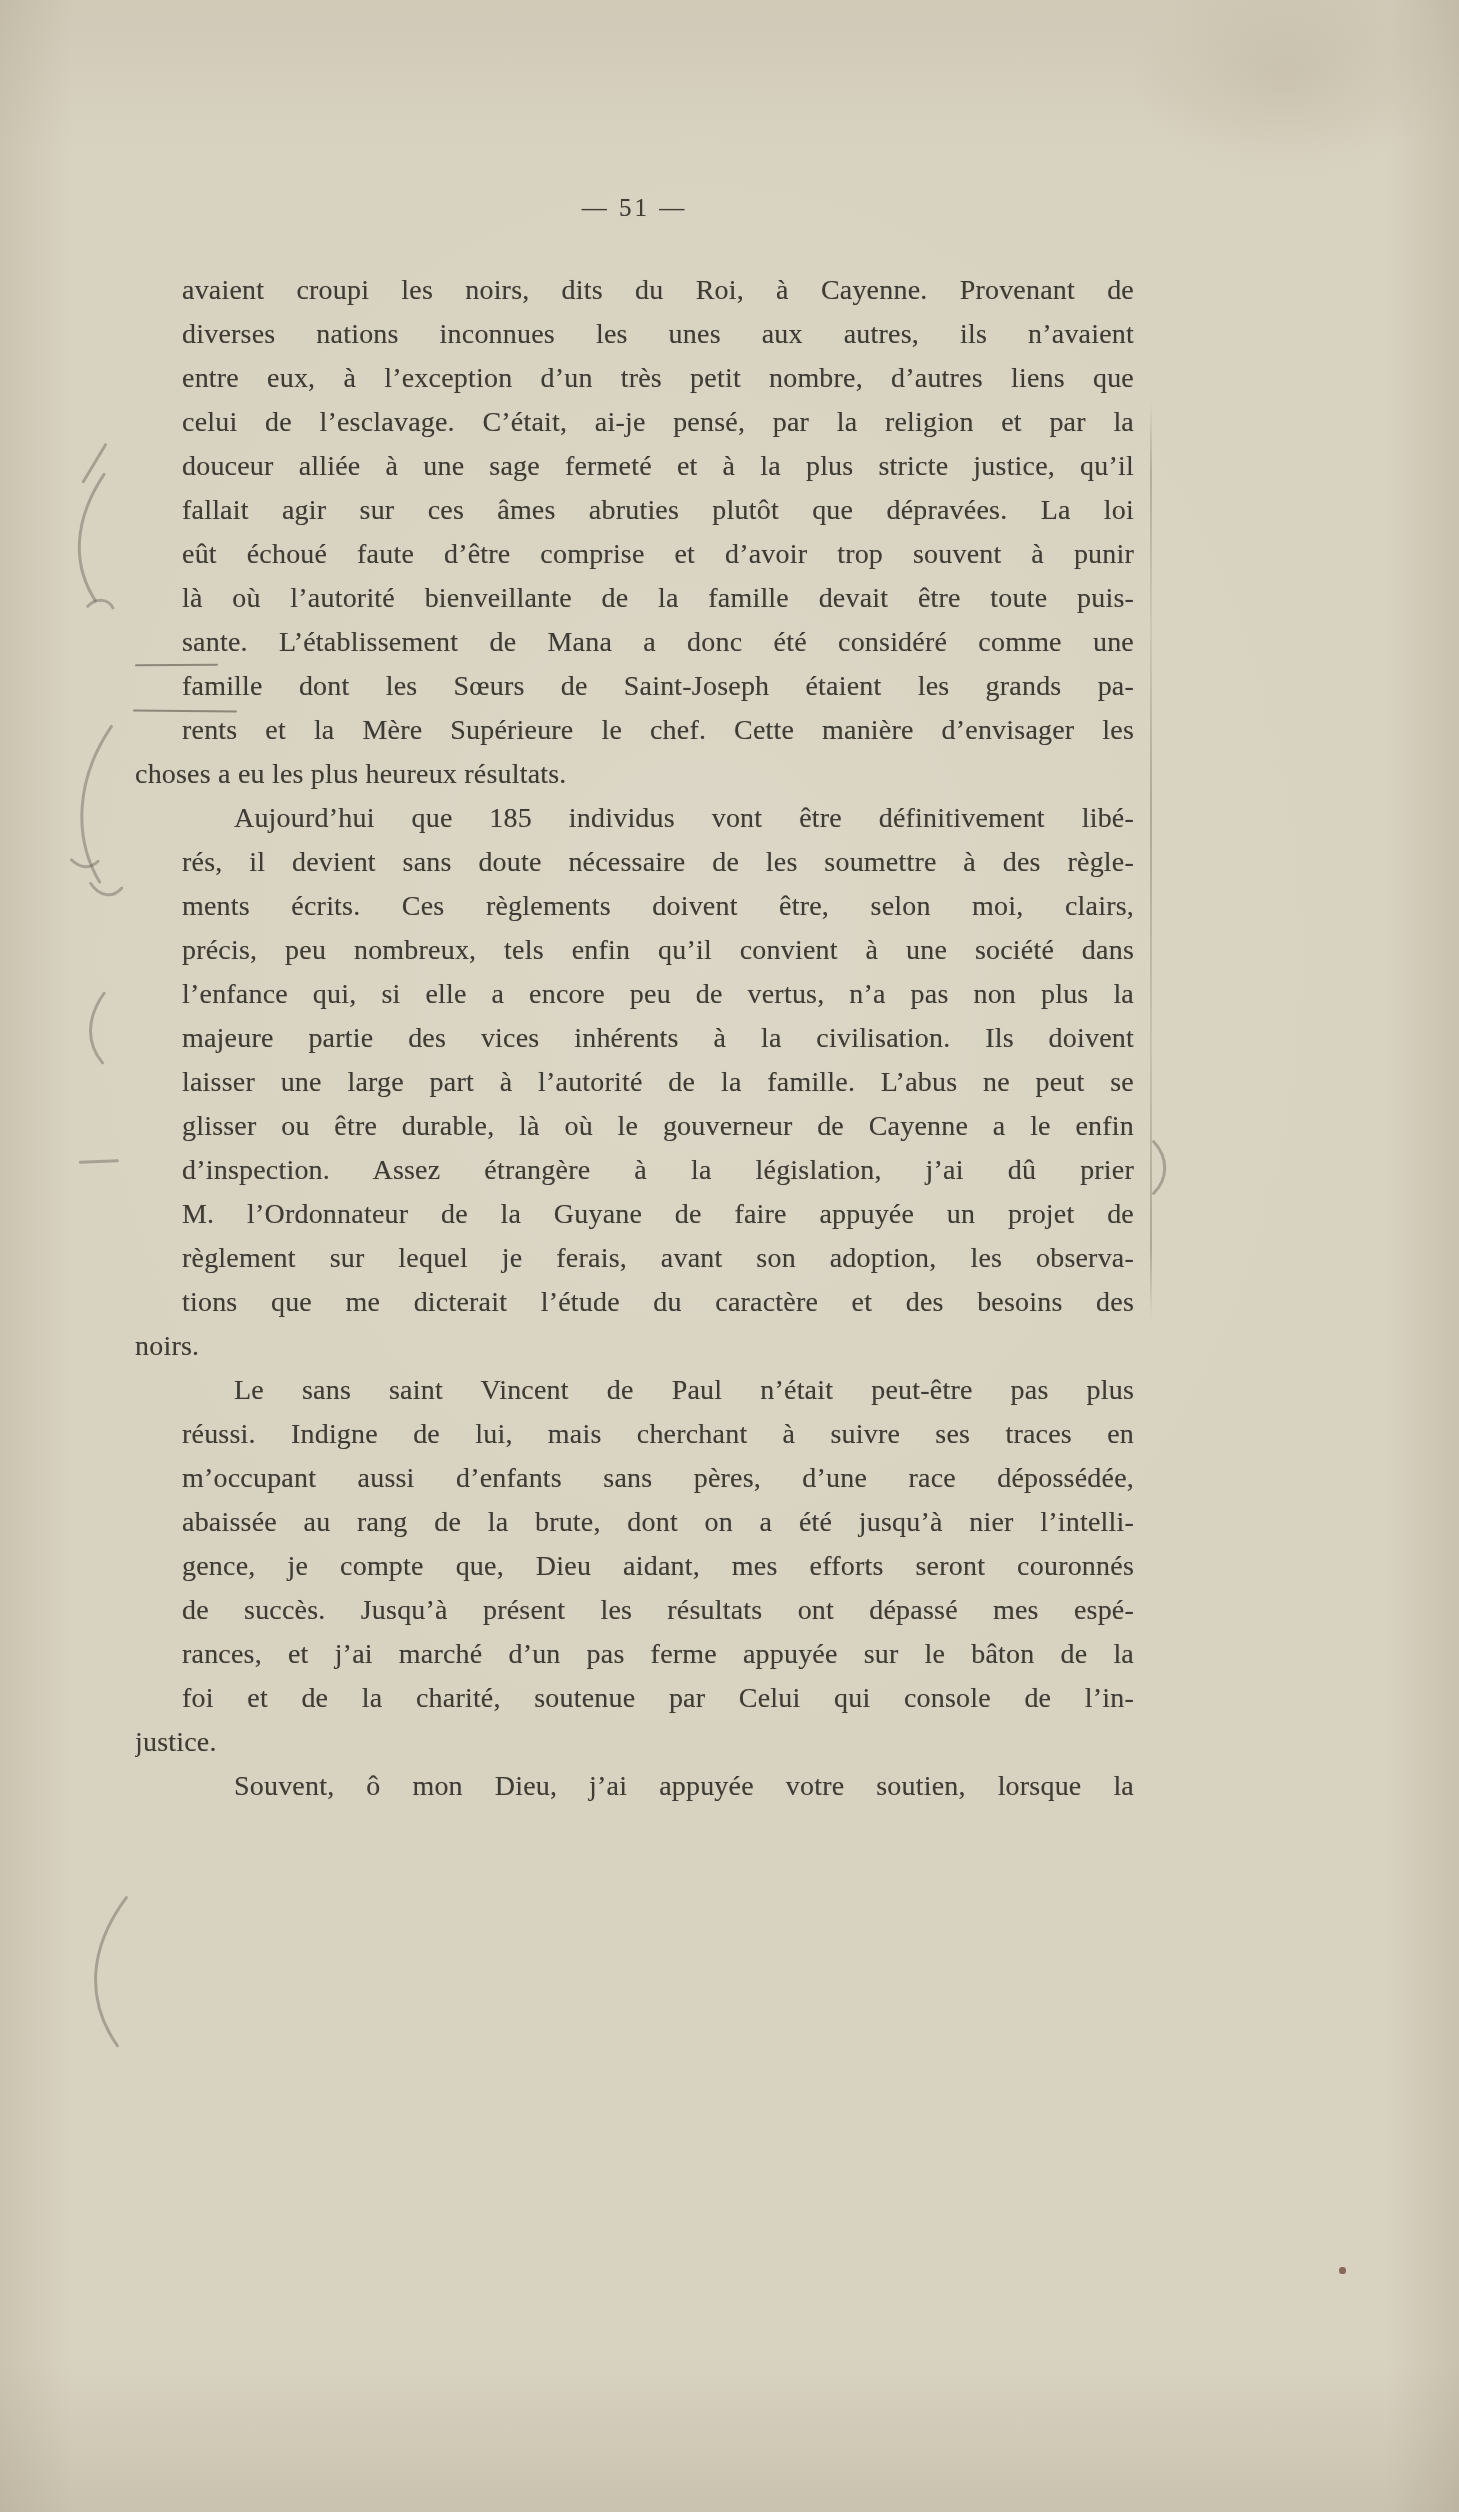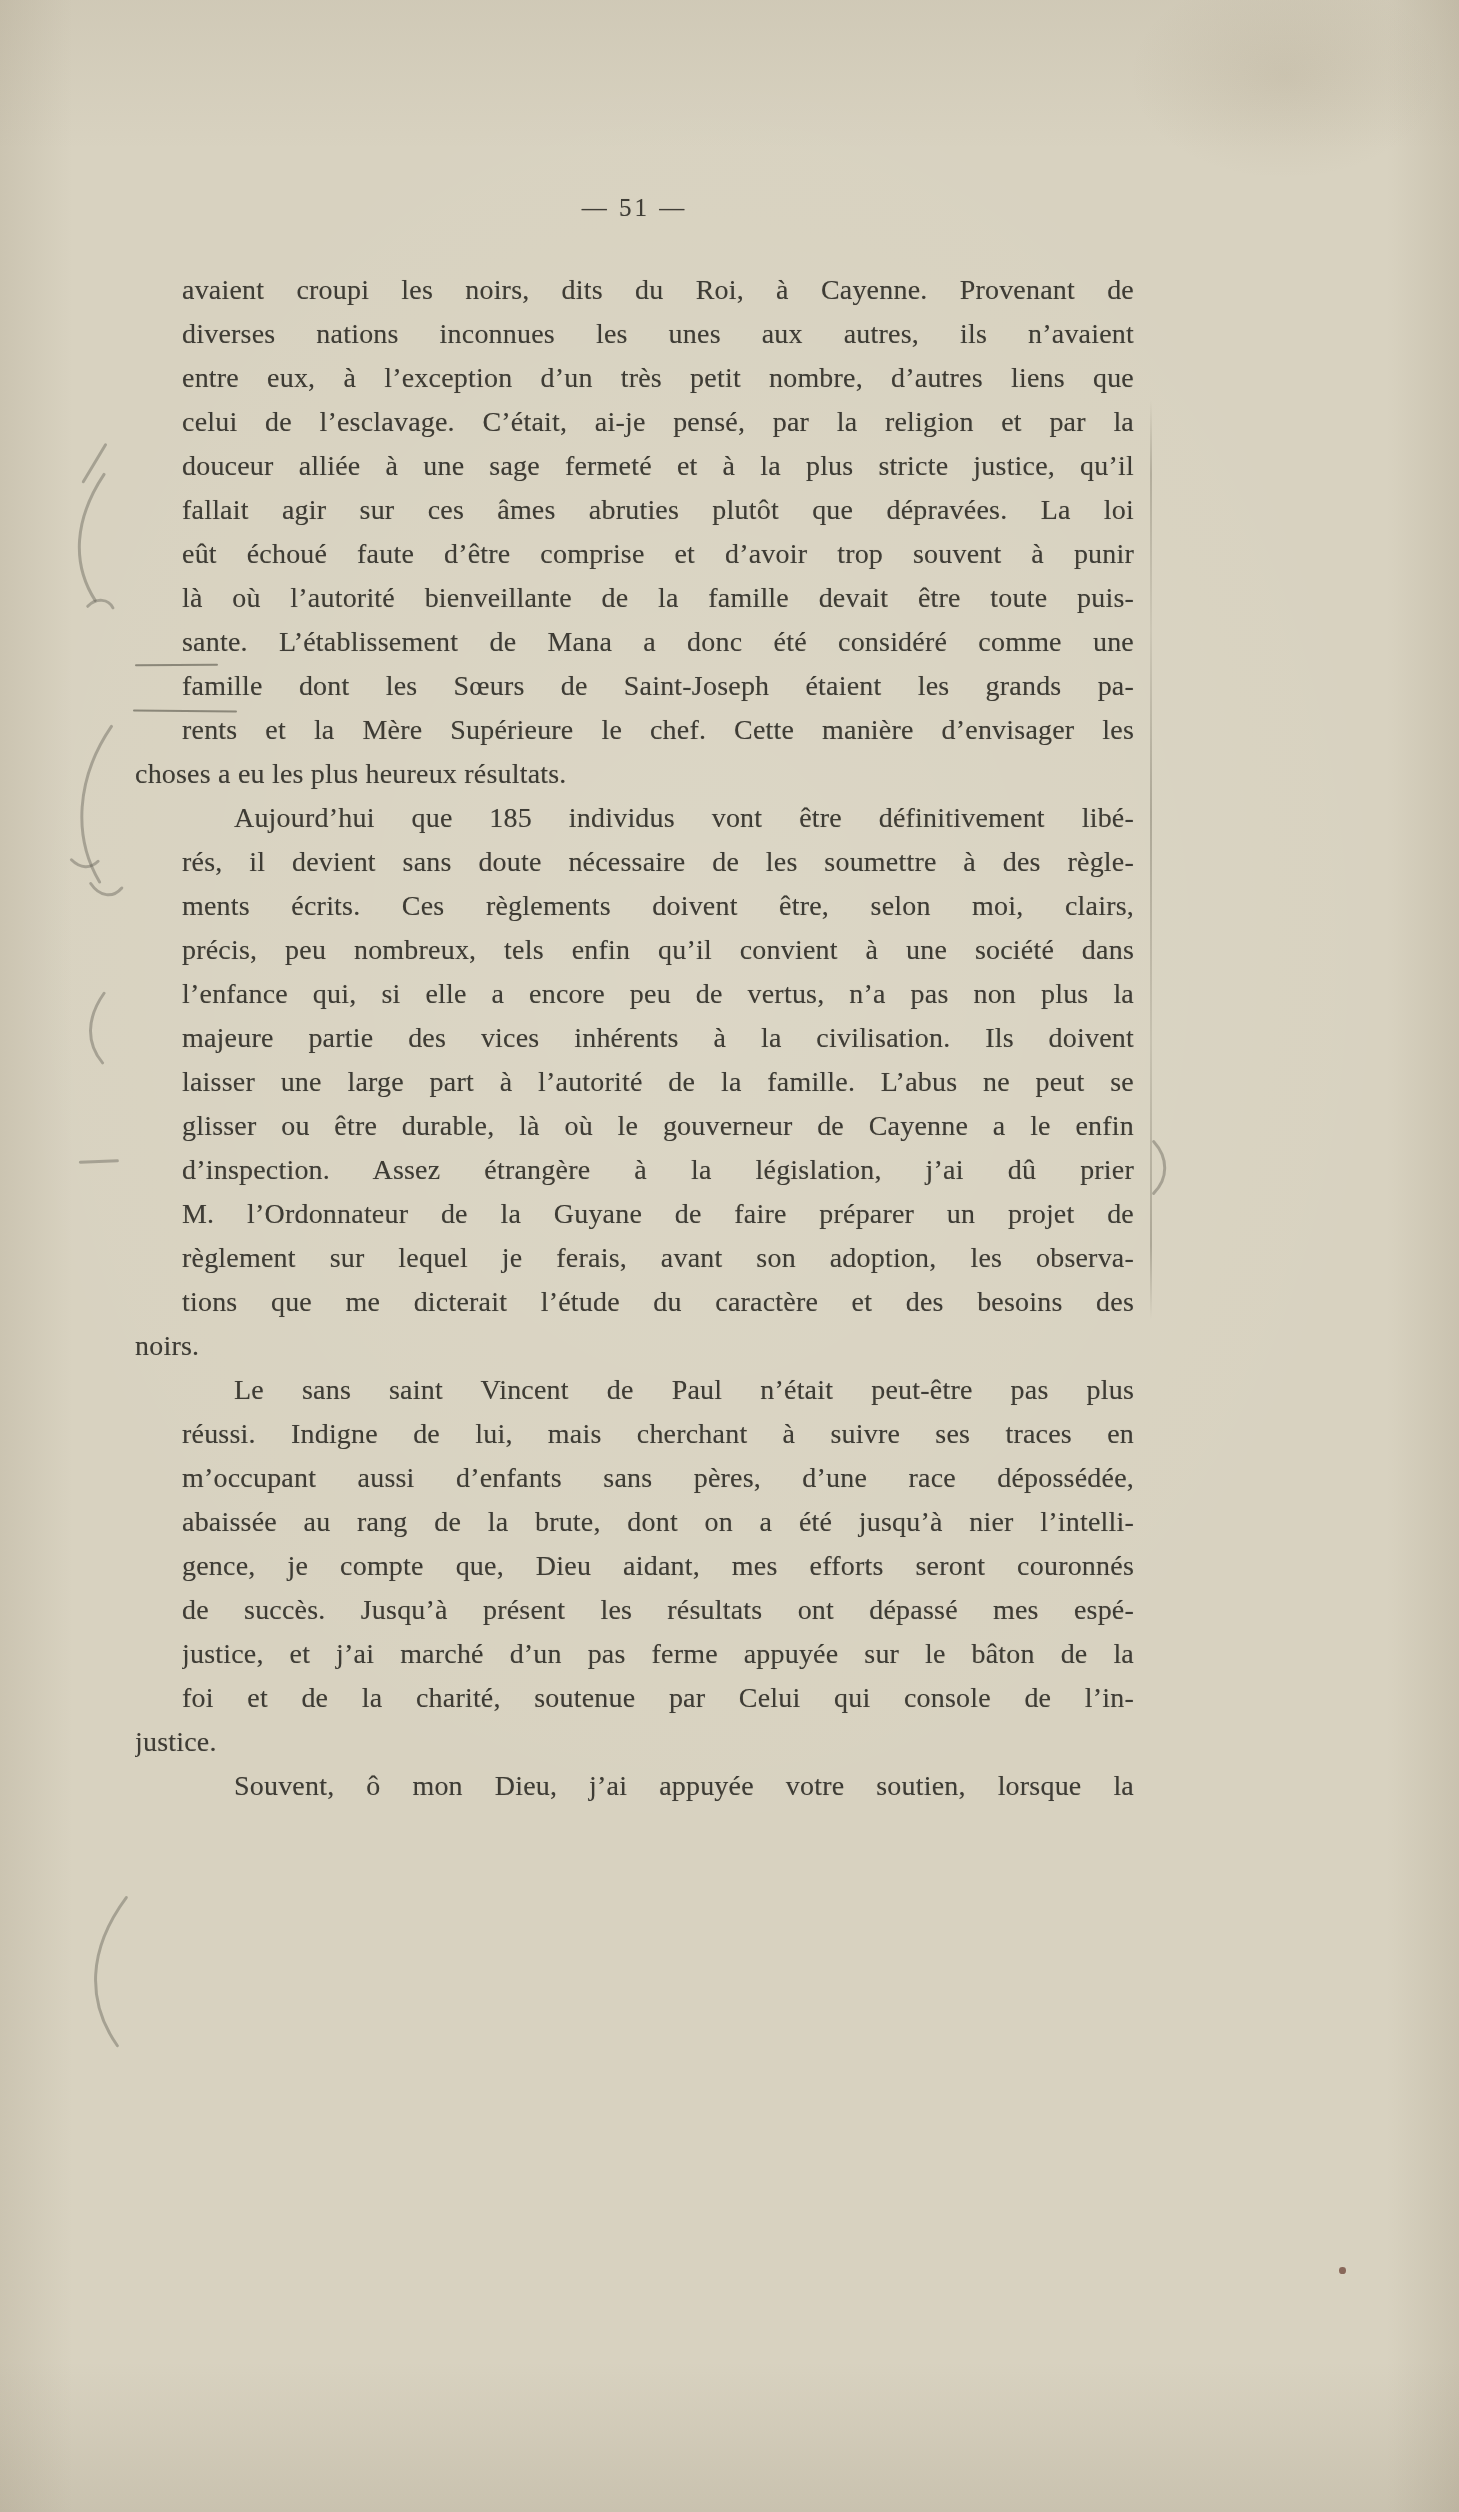--- a/index.html
+++ b/index.html
@@ -127,33 +127,33 @@
     <div class="para">
       <div class="line justify indent">Aujourd’hui que 185 individus vont être définitivement libé-</div>
       <div class="line justify">rés, il devient sans doute nécessaire de les soumettre à des règle-</div>
       <div class="line justify">ments écrits. Ces règlements doivent être, selon moi, clairs,</div>
       <div class="line justify">précis, peu nombreux, tels enfin qu’il convient à une société dans</div>
       <div class="line justify">l’enfance qui, si elle a encore peu de vertus, n’a pas non plus la</div>
       <div class="line justify">majeure partie des vices inhérents à la civilisation. Ils doivent</div>
       <div class="line justify">laisser une large part à l’autorité de la famille. L’abus ne peut se</div>
       <div class="line justify">glisser ou être durable, là où le gouverneur de Cayenne a le enfin</div>
       <div class="line justify">d’inspection. Assez étrangère à la législation, j’ai dû prier</div>
-      <div class="line justify">M. l’Ordonnateur de la Guyane de faire préparer un projet de</div>
+      <div class="line justify">M. l’Ordonnateur de la Guyane de faire appuyée un projet de</div>
       <div class="line justify">règlement sur lequel je ferais, avant son adoption, les observa-</div>
       <div class="line justify">tions que me dicterait l’étude du caractère et des besoins des</div>
       <div class="line">noirs.</div>
     </div>
     <div class="para">
       <div class="line justify indent">Le sans saint Vincent de Paul n’était peut-être pas plus</div>
       <div class="line justify">réussi. Indigne de lui, mais cherchant à suivre ses traces en</div>
       <div class="line justify">m’occupant aussi d’enfants sans pères, d’une race dépossédée,</div>
       <div class="line justify">abaissée au rang de la brute, dont on a été jusqu’à nier l’intelli-</div>
       <div class="line justify">gence, je compte que, Dieu aidant, mes efforts seront couronnés</div>
       <div class="line justify">de succès. Jusqu’à présent les résultats ont dépassé mes espé-</div>
-      <div class="line justify">justice, et j’ai marché d’un pas ferme appuyée sur le bâton de la</div>
+      <div class="line justify">rances, et j’ai marché d’un pas ferme appuyée sur le bâton de la</div>
       <div class="line justify">foi et de la charité, soutenue par Celui qui console de l’in-</div>
       <div class="line">justice.</div>
     </div>
     <div class="para">
       <div class="line justify indent">Souvent, ô mon Dieu, j’ai appuyée votre soutien, lorsque la</div>
     </div>
   </div>
 
 <div class="fold-line"></div>
 <div class="pencil-underline underline-sante"></div>

